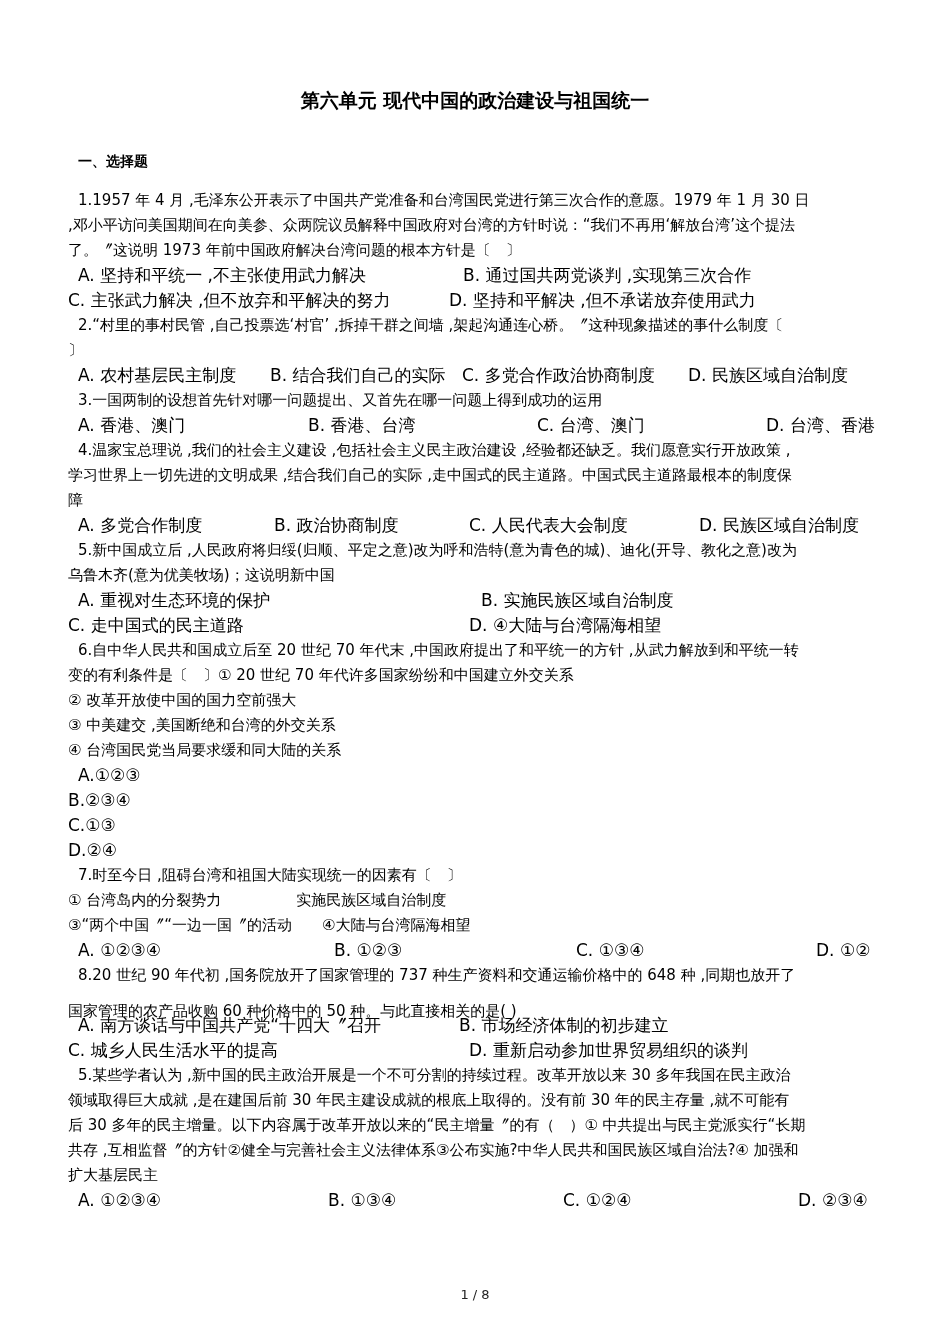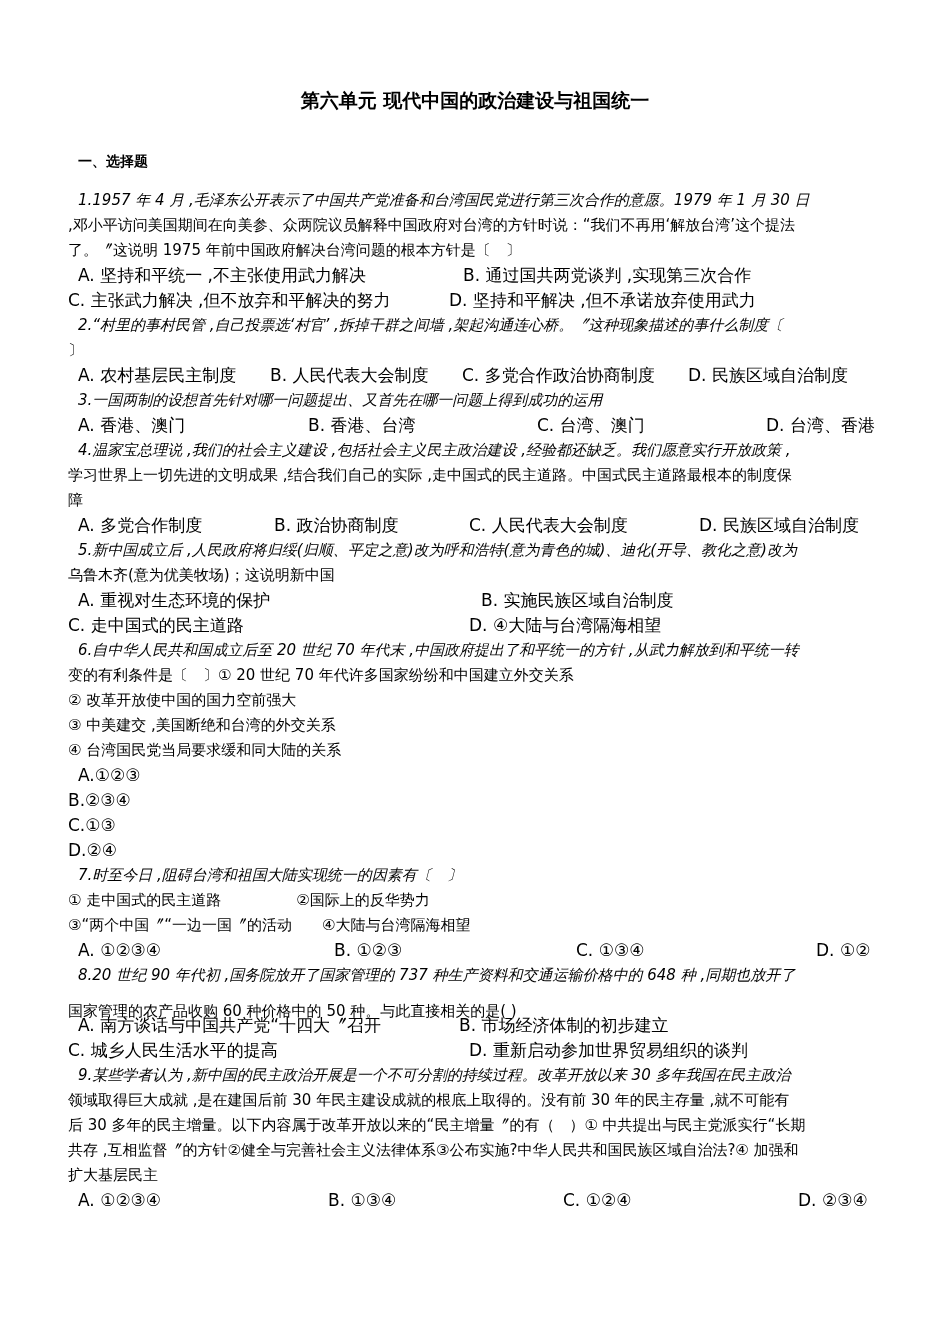--- a/index.html
+++ b/index.html
@@ -3,46 +3,46 @@
 <meta charset="utf-8">
 <style>
   html, body { margin: 0; padding: 0; background: #ffffff; }
   body { width: 950px; height: 1344px; position: relative; overflow: hidden;
          font-family: "DejaVu Sans", "Liberation Sans", sans-serif; color: #000; }
   .page { position: absolute; left: 0; top: 0; width: 950px; height: 1344px; }
   .title { position: absolute; top: 88px; left: 0; width: 950px; text-align: center;
            font-size: 19px; font-weight: bold; letter-spacing: 0px; }
   .section { position: absolute; top: 153px; left: 78px; font-size: 14px; font-weight: bold; }
   .line { position: absolute; left: 68px; font-size: 15px; line-height: 25px; white-space: nowrap; }
-  .ind { left: 78px; font-style: italic; }
+  .ind { left: 78px; }
   .opt { position: absolute; font-size: 17px; line-height: 25px; white-space: nowrap; }
   .footer { position: absolute; top: 1287px; left: 0; width: 950px; text-align: center; font-size: 13px; color: #222; }
 </style>
 </head>
 <body>
 
 <div class="page">
   <div class="title">第六单元 现代中国的政治建设与祖国统一</div>
   <div class="section">一、选择题</div>
 
   <div>
     <div class="line ind" style="top:188px">1.1957 年 4 月 ,毛泽东公开表示了中国共产党准备和台湾国民党进行第三次合作的意愿。1979 年 1 月 30 日</div>
     <div class="line" style="top:213px">,邓小平访问美国期间在向美参、众两院议员解释中国政府对台湾的方针时说：“我们不再用‘解放台湾’这个提法</div>
-    <div class="line" style="top:238px">了。〞这说明 1975 年前中国政府解决台湾问题的根本方针是〔　〕</div>
+    <div class="line" style="top:238px">了。〞这说明 1973 年前中国政府解决台湾问题的根本方针是〔　〕</div>
     <div class="opt" style="top:263px;left:78px">A. 坚持和平统一 ,不主张使用武力解决</div>
     <div class="opt" style="top:263px;left:463px">B. 通过国共两党谈判 ,实现第三次合作</div>
     <div class="opt" style="top:288px;left:68px">C. 主张武力解决 ,但不放弃和平解决的努力</div>
     <div class="opt" style="top:288px;left:449px">D. 坚持和平解决 ,但不承诺放弃使用武力</div>
   </div>
 
   <div>
     <div class="line ind" style="top:313px">2.“村里的事村民管 ,自己投票选‘村官’ ,拆掉干群之间墙 ,架起沟通连心桥。〞这种现象描述的事什么制度〔</div>
     <div class="line" style="top:338px">〕</div>
     <div class="opt" style="top:363px;left:78px">A. 农村基层民主制度</div>
-    <div class="opt" style="top:363px;left:270px">B. 人民代表大会制度</div>
+    <div class="opt" style="top:363px;left:270px">B. 结合我们自己的实际</div>
     <div class="opt" style="top:363px;left:462px">C. 多党合作政治协商制度</div>
     <div class="opt" style="top:363px;left:688px">D. 民族区域自治制度</div>
   </div>
 
   <div>
     <div class="line ind" style="top:388px">3.一国两制的设想首先针对哪一问题提出、又首先在哪一问题上得到成功的运用</div>
     <div class="opt" style="top:413px;left:78px">A. 香港、澳门</div>
     <div class="opt" style="top:413px;left:308px">B. 香港、台湾</div>
     <div class="opt" style="top:413px;left:537px">C. 台湾、澳门</div>
     <div class="opt" style="top:413px;left:766px">D. 台湾、香港</div>
@@ -74,42 +74,43 @@
     <div class="line" style="top:713px">③ 中美建交 ,美国断绝和台湾的外交关系</div>
     <div class="line" style="top:738px">④ 台湾国民党当局要求缓和同大陆的关系</div>
     <div class="opt" style="top:763px;left:78px">A.①②③</div>
     <div class="opt" style="top:788px;left:68px">B.②③④</div>
     <div class="opt" style="top:813px;left:68px">C.①③</div>
     <div class="opt" style="top:838px;left:68px">D.②④</div>
   </div>
 
   <div>
     <div class="line ind" style="top:863px">7.时至今日 ,阻碍台湾和祖国大陆实现统一的因素有〔　〕</div>
-    <div class="line" style="top:888px">① 走中国式的民主道路　　　　　②国际上的反华势力</div>
+    <div class="line" style="top:888px">① 台湾岛内的分裂势力　　　　　实施民族区域自治制度</div>
     <div class="line" style="top:913px">③“两个中国〞“一边一国〞的活动　　④大陆与台湾隔海相望</div>
     <div class="opt" style="top:938px;left:78px">A. ①②③④</div>
     <div class="opt" style="top:938px;left:334px">B. ①②③</div>
     <div class="opt" style="top:938px;left:576px">C. ①③④</div>
     <div class="opt" style="top:938px;left:816px">D. ①②</div>
   </div>
 
   <div>
     <div class="line ind" style="top:963px">8.20 世纪 90 年代初 ,国务院放开了国家管理的 737 种生产资料和交通运输价格中的 648 种 ,同期也放开了</div>
     <div class="line" style="top:999px">国家管理的农产品收购 60 种价格中的 50 种。与此直接相关的是( )</div>
     <div class="opt" style="top:1013px;left:78px">A. 南方谈话与中国共产党“十四大〞召开</div>
     <div class="opt" style="top:1013px;left:459px">B. 市场经济体制的初步建立</div>
     <div class="opt" style="top:1038px;left:68px">C. 城乡人民生活水平的提高</div>
     <div class="opt" style="top:1038px;left:469px">D. 重新启动参加世界贸易组织的谈判</div>
   </div>
 
   <div>
-    <div class="line ind" style="top:1063px">9.某些学者认为 ,新中国的民主政治开展是一个不可分割的持续过程。改革开放以来 30 多年我国在民主政治</div>
+    <div class="line ind" style="top:1063px">5.某些学者认为 ,新中国的民主政治开展是一个不可分割的持续过程。改革开放以来 30 多年我国在民主政治</div>
     <div class="line" style="top:1088px">领域取得巨大成就 ,是在建国后前 30 年民主建设成就的根底上取得的。没有前 30 年的民主存量 ,就不可能有</div>
     <div class="line" style="top:1113px">后 30 多年的民主增量。以下内容属于改革开放以来的“民主增量〞的有（　）① 中共提出与民主党派实行“长期</div>
     <div class="line" style="top:1138px">共存 ,互相监督〞的方针②健全与完善社会主义法律体系③公布实施?中华人民共和国民族区域自治法?④ 加强和</div>
     <div class="line" style="top:1163px">扩大基层民主</div>
     <div class="opt" style="top:1188px;left:78px">A. ①②③④</div>
     <div class="opt" style="top:1188px;left:328px">B. ①③④</div>
     <div class="opt" style="top:1188px;left:563px">C. ①②④</div>
     <div class="opt" style="top:1188px;left:798px">D. ②③④</div>
   </div>
 
+  <div class="footer">1 / 8</div>
 </div>
 
 </body></html>

